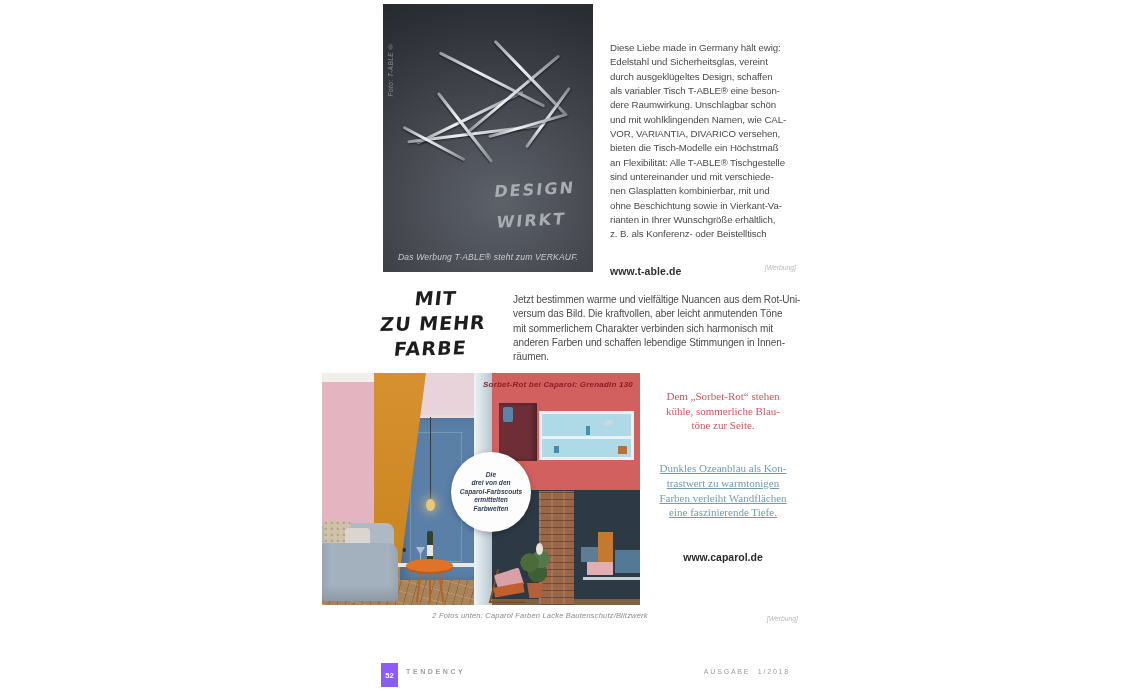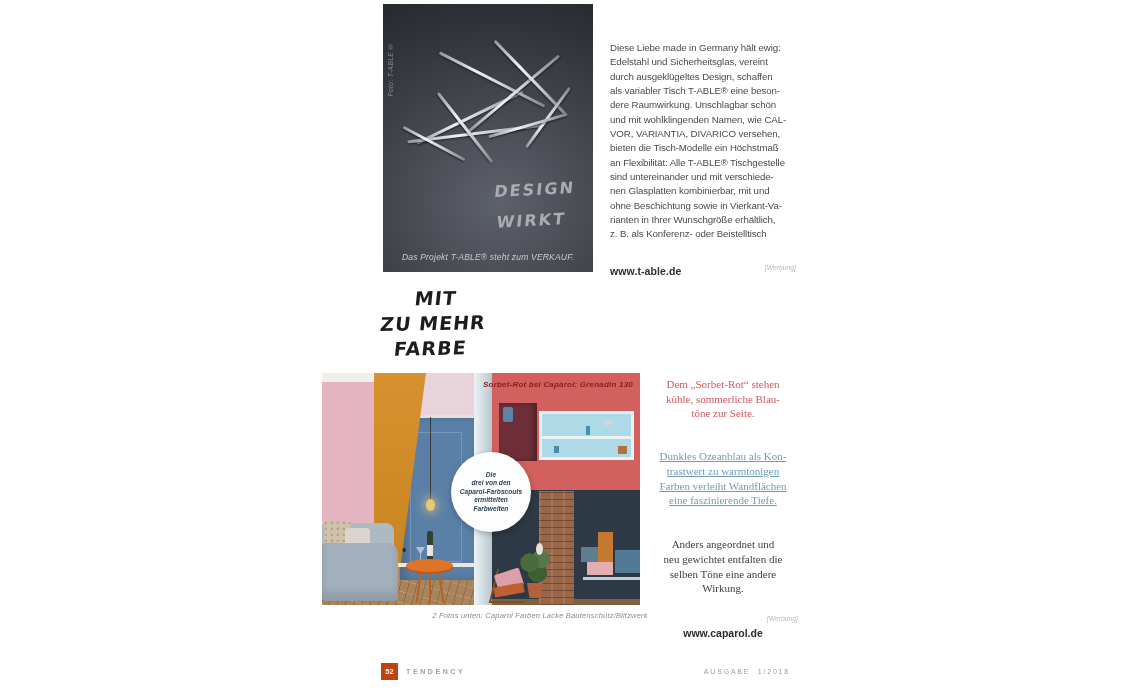--- a/index.html
+++ b/index.html
@@ -96,31 +96,31 @@
   .pot { left:205px; top:210px; width:16px; height:15px; background:#b2613c; clip-path:polygon(0 0,100% 0,85% 100%,15% 100%); }
   .circle-badge { left:129px; top:79px; width:80px; height:80px; background:#fdfdfd; border-radius:50%;
     box-shadow:0 2px 6px rgba(0,0,0,.25); display:flex; align-items:center; justify-content:center; text-align:center; }
   .circle-badge span { font-size:6.6px; line-height:8.6px; font-weight:700; font-style:italic; color:#2c3e55; white-space:pre-line; }
   .room-label { left:160px; top:7px; width:152px; text-align:center; font-size:8px; font-weight:700;
     font-style:italic; color:#8e1d22; letter-spacing:.2px; }
   .room-caption { left:370px; top:611px; width:340px; text-align:center; font-size:7.5px;
     font-style:italic; color:#8a8a8a; letter-spacing:.2px; }
 
   
-  .sidebar { left:648px; top:362px; width:150px; text-align:center;
+  .sidebar { left:648px; top:374px; width:150px; text-align:center;
     font-family:"Liberation Serif", serif; font-size:11px; line-height:14.8px; white-space:pre-line; }
   .side-red { color:#d4565c; }
   .side-blue { color:#6f9cb4; margin-top:13px;text-decoration:underline; }
   .side-dark { color:#3d3d3d; margin-top:14px; }
   .side-url { display:block; margin-top:15px; font-family:Liberation Sans, sans-serif;
     font-weight:700; font-size:10.5px; color:#2b2b2b; text-decoration:none; }
   .werbung2 { left:648px; top:615px; width:150px; text-align:right; font-size:6.8px; font-style:italic; color:#b9b9b9; }
 
   
-  .footer-badge { left:381px; top:663px; width:17px; height:17px; background:#c2410c; color:#fff;
+  .footer-badge { left:381px; top:663px; width:17px; height:24px; background:#8b5cf6; color:#fff;
     font-size:7.5px; font-weight:700; display:flex; align-items:center; justify-content:center; }
   .footer-mag { left:406px; top:668px; font-size:7px; font-weight:700; letter-spacing:2.6px; color:#a0a0a0; }
   .footer-issue { left:590px; top:668px; width:200px; text-align:right; font-size:7px;
     letter-spacing:1.8px; color:#9b9b9b; white-space:pre; }
 </style>
 </head>
 <body>
 
 <div class="stage">
 
@@ -130,21 +130,21 @@
     <div class="bar" style="left:24px; top:128px; width:138px; transform:rotate(-7deg);"></div>
     <div class="bar" style="left:72px; top:88px; width:118px; transform:rotate(-40deg);"></div>
     <div class="bar" style="left:96px; top:72px; width:102px; transform:rotate(46deg);"></div>
     <div class="bar" style="left:38px; top:122px; width:88px; transform:rotate(52deg);"></div>
     <div class="bar" style="left:128px; top:112px; width:74px; transform:rotate(-54deg);"></div>
     <div class="bar" style="left:16px; top:138px; width:70px; transform:rotate(28deg);"></div>
     <div class="bar" style="left:104px; top:120px; width:82px; transform:rotate(-16deg);"></div>
     <div class="abs photo-credit-vert">Foto:  T-ABLE ®</div>
     <div class="abs ad-headline hand" style="white-space:pre-line;">DESIGN
 WIRKT</div>
-    <div class="abs ad-caption">Das Projekt T-ABLE® steht zum VERKAUF.</div>
+    <div class="abs ad-caption">Das Werbung T-ABLE® steht zum VERKAUF.</div>
   </div>
 
   <div class="abs url-line">
     <a href="#" class="url">www.t-able.de</a>
     <span class="werbung">[Werbung]</span>
   </div>
   <div class="abs body-col">Diese Liebe made in Germany hält ewig:
 Edelstahl und Sicherheitsglas, vereint
 durch ausgeklügeltes Design, schaffen
 als variabler Tisch T-ABLE® eine beson-
@@ -155,20 +155,25 @@
 an Flexibilität: Alle T-ABLE® Tischgestelle
 sind untereinander und mit verschiede-
 nen Glasplatten kombinierbar, mit und
 ohne Beschichtung sowie in Vierkant-Va-
 rianten in Ihrer Wunschgröße erhältlich,
 z. B. als Konferenz- oder Beistelltisch</div>
 
   <div class="abs farbe-head hand" style="white-space:pre-line;">MIT
 ZU MEHR
 FARBE</div>
+  <div class="abs intro-col">Jetzt bestimmen warme und vielfältige Nuancen aus dem Rot-Uni-
+versum das Bild. Die kraftvollen, aber leicht anmutenden Töne
+mit sommerlichem Charakter verbinden sich harmonisch mit
+anderen Farben und schaffen lebendige Stimmungen in Innen-
+räumen.</div>
 
   <div class="abs room">
     <div class="abs floor"></div>
     <div class="abs wall-pink"></div>
     <div class="abs ceiling"></div>
     <div class="abs wall-upper"></div>
     <div class="abs door-blue">
         <div class="panel"></div>
       </div>
     <div class="abs knob"></div>
@@ -224,24 +229,20 @@
   <div class="abs room-caption">2 Fotos unten:  Caparol Farben Lacke Bautenschutz/Blitzwerk</div>
 
   <div class="abs sidebar">
     <div class="side-red">Dem „Sorbet-Rot“ stehen
 kühle, sommerliche Blau-
 töne zur Seite.</div>
     <div class="side-blue">Dunkles Ozeanblau als Kon-
 trastwert zu warmtonigen
 Farben verleiht Wandflächen
 eine faszinierende Tiefe.</div>
-    <div class="side-dark">Anders angeordnet und
-neu gewichtet entfalten die
-selben Töne eine andere
-Wirkung.</div>
     <a href="#" class="side-url">www.caparol.de</a>
   </div>
   <div class="abs werbung2">[Werbung]</div>
 
   <div class="abs footer-badge">52</div>
   <div class="abs footer-mag">TENDENCY</div>
   <div class="abs footer-issue">AUSGABE  1/2018</div>
 
 </div>
 

